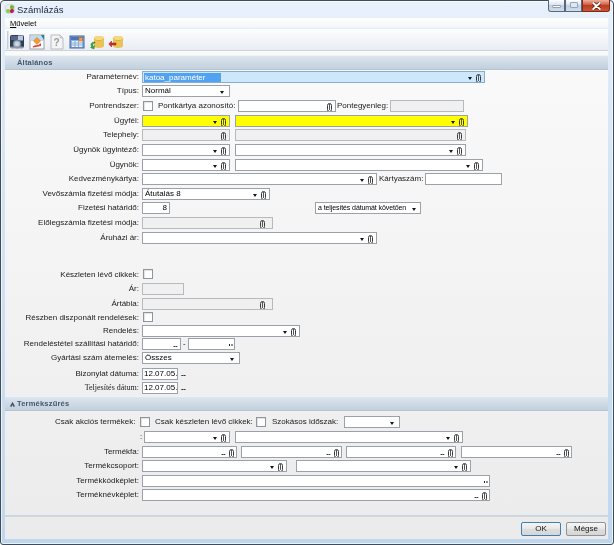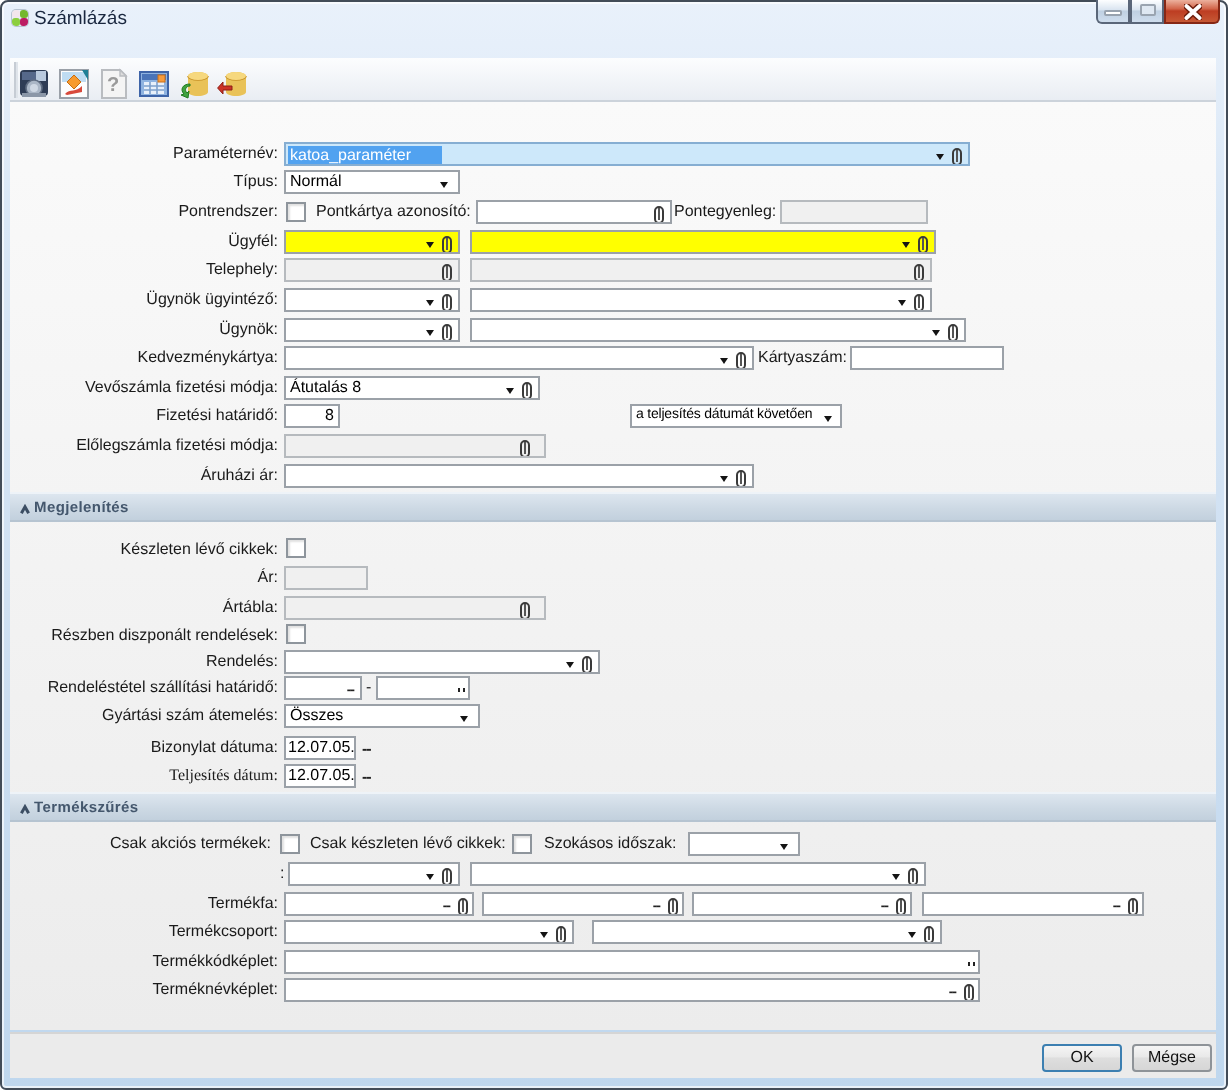--- a/index.html
+++ b/index.html
@@ -54,20 +54,23 @@
  <div class="wb" style="left:565px;width:17px;">
       <span style="position:absolute;left:4px;top:2px;width:8px;height:6px;background:#dfe8f2;border:1px solid #9aa4b0;border-radius:1px;box-sizing:border-box;"></span>
     </div>
  <div class="wb" style="left:582px;width:28px;border-radius:0 0 3px 0;background:linear-gradient(#ecb19d 0%,#d2654a 40%,#bd3d22 50%,#c65835 100%);border-color:#852715;">
       <svg style="position:absolute;left:9px;top:2px;" width="9" height="8" viewBox="0 0 9 8">
         <path d="M1.2 1 L7.8 7 M7.8 1 L1.2 7" stroke="#6d1d0c" stroke-width="3.4" stroke-linecap="round"></path>
         <path d="M1.2 1 L7.8 7 M7.8 1 L1.2 7" stroke="#ffffff" stroke-width="1.9" stroke-linecap="round"></path>
       </svg>
     </div>
 
+ <div id="menubar">
+      <span><u>M</u>űvelet</span>
+    </div>
  <div id="toolbar"></div>
  <svg class="ticon" style="left:9px;top:34px;" viewBox="0 0 16 16">
    <rect x="1" y="1" width="14" height="13" rx="2" fill="#2e3c55"></rect>
    <rect x="2" y="2" width="12" height="4" fill="#55688a"></rect>
    <rect x="9" y="1.5" width="5" height="5" fill="#b9c9dd"></rect>
    <circle cx="8" cy="10" r="4" fill="#aab6c6" stroke="#5f6d82" stroke-width="0.8"></circle>
    <circle cx="8" cy="10" r="2" fill="#cfd8e4"></circle>
    <rect x="2" y="12.5" width="12" height="2" fill="#8b97a8"></rect>
  </svg>
  <svg class="ticon" style="left:29px;top:34px;" viewBox="0 0 16 16">
@@ -97,25 +100,22 @@
  </svg>
  <svg class="ticon" style="left:108px;top:34px;" viewBox="0 0 16 16">
    <path d="M5 4 C5 2.9 7.2 2 10 2 C12.8 2 15 2.9 15 4 L15 12 C15 13.1 12.8 14 10 14 C7.2 14 5 13.1 5 12 Z" fill="#e9c258"></path>
    <path d="M5 4 C5 5.1 7.2 6 10 6 C12.8 6 15 5.1 15 4" fill="none" stroke="#c79127" stroke-width="0.8"></path>
    <ellipse cx="10" cy="4" rx="5" ry="2" fill="#f6d87e"></ellipse>
    <path d="M8 9 L8 11 L3.5 11 L3.5 13 L0.8 10 L3.5 7 L3.5 9 Z" fill="#cc3327" stroke="#8e1f16" stroke-width="0.5"></path>
  </svg>
  <div style="position:absolute;left:7px;top:31px;width:1px;height:18px;background:#dfe4ea;border-left:1px solid #c6ccd4;"></div>
  <div id="panel"></div>
 
- <div class="hdr" style="top:246px;">
-      <svg class="ch" width="5" height="6">
-        <path d="M0.7 4.6 L2.5 1.4 L4.3 4.6" stroke="#3c4e63" stroke-width="1.5" fill="none"></path>
-      </svg>
-      <b>Megjelenítés</b>
+ <div class="hdr" style="top:55px;">
+      <b>Általános</b>
     </div>
  <div class="hdr" style="top:396px;">
       <svg class="ch" width="5" height="6">
         <path d="M0.7 4.6 L2.5 1.4 L4.3 4.6" stroke="#3c4e63" stroke-width="1.5" fill="none"></path>
       </svg>
       <b>Termékszűrés</b>
     </div>
 
  <div class="lb rl" style="top:72px;">Paraméternév:</div>
  <div class="f" style="left:142px;top:71px;width:343px;background:#cde8fa;border-color:#86aed2;">

